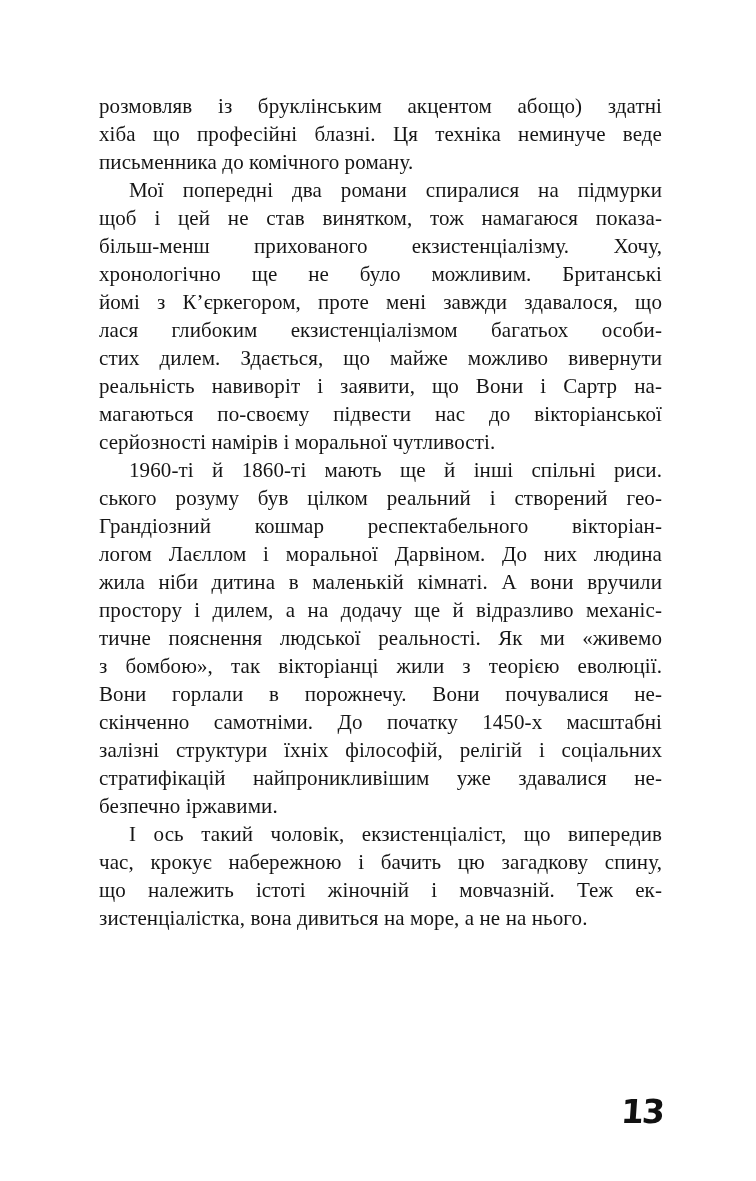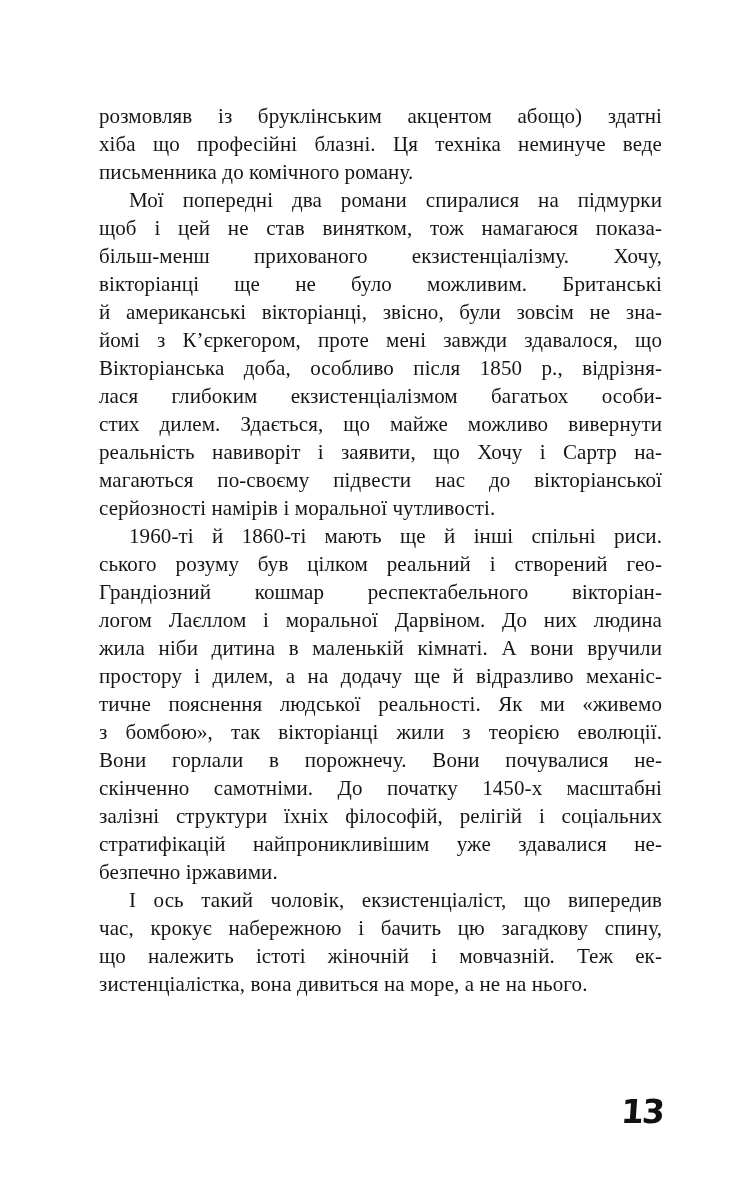--- a/index.html
+++ b/index.html
@@ -11,21 +11,21 @@
   .page {
     position: relative;
     width: 756px;
     height: 1181px;
     background: #ffffff;
     overflow: hidden;
   }
   .text-block {
     position: absolute;
     left: 99px;
-    top: 102px;
+    top: 92px;
     width: 563px;
     font-size: 21px;
     line-height: 28px;
     color: #151515;
     letter-spacing: 0.1px;
   }
   .para {
     margin: 0;
     padding: 0;
   }
@@ -60,27 +60,25 @@
   <div class="text-block">
       <div class="para">
         <div class="line fill">розмовляв із бруклінським акцентом абощо) здатні</div>
         <div class="line fill">хіба що професійні блазні. Ця техніка неминуче веде</div>
         <div class="line">письменника до комічного роману.</div>
       </div>
       <div class="para">
         <div class="line fill indent">Мої попередні два романи спиралися на підмурки</div>
         <div class="line fill">щоб і цей не став винятком, тож намагаюся показа-</div>
         <div class="line fill">більш-менш прихованого екзистенціалізму. Хочу,</div>
-        <div class="line fill">вікторіанці ще не було можливим. Британські</div>
-        <div class="line fill">й американські вікторіанці, звісно, були зовсім не зна-</div>
+        <div class="line fill">хронологічно ще не було можливим. Британські</div>
         <div class="line fill">йомі з К’єркегором, проте мені завжди здавалося, що</div>
-        <div class="line fill">Вікторіанська доба, особливо після 1850 р., відрізня-</div>
         <div class="line fill">лася глибоким екзистенціалізмом багатьох особи-</div>
         <div class="line fill">стих дилем. Здається, що майже можливо вивернути</div>
-        <div class="line fill">реальність навиворіт і заявити, що Хочу і Сартр на-</div>
+        <div class="line fill">реальність навиворіт і заявити, що Вони і Сартр на-</div>
         <div class="line fill">магаються по-своєму підвести нас до вікторіанської</div>
         <div class="line">серйозності намірів і моральної чутливості.</div>
       </div>
       <div class="para">
         <div class="line fill indent">1960-ті й 1860-ті мають ще й інші спільні риси.</div>
         <div class="line fill">ського розуму був цілком реальний і створений гео-</div>
         <div class="line fill">Грандіозний кошмар респектабельного вікторіан-</div>
         <div class="line fill">логом Лаєллом і моральної Дарвіном. До них людина</div>
         <div class="line fill">жила ніби дитина в маленькій кімнаті. А вони вручили</div>
         <div class="line fill">простору і дилем, а на додачу ще й відразливо механіс-</div>

